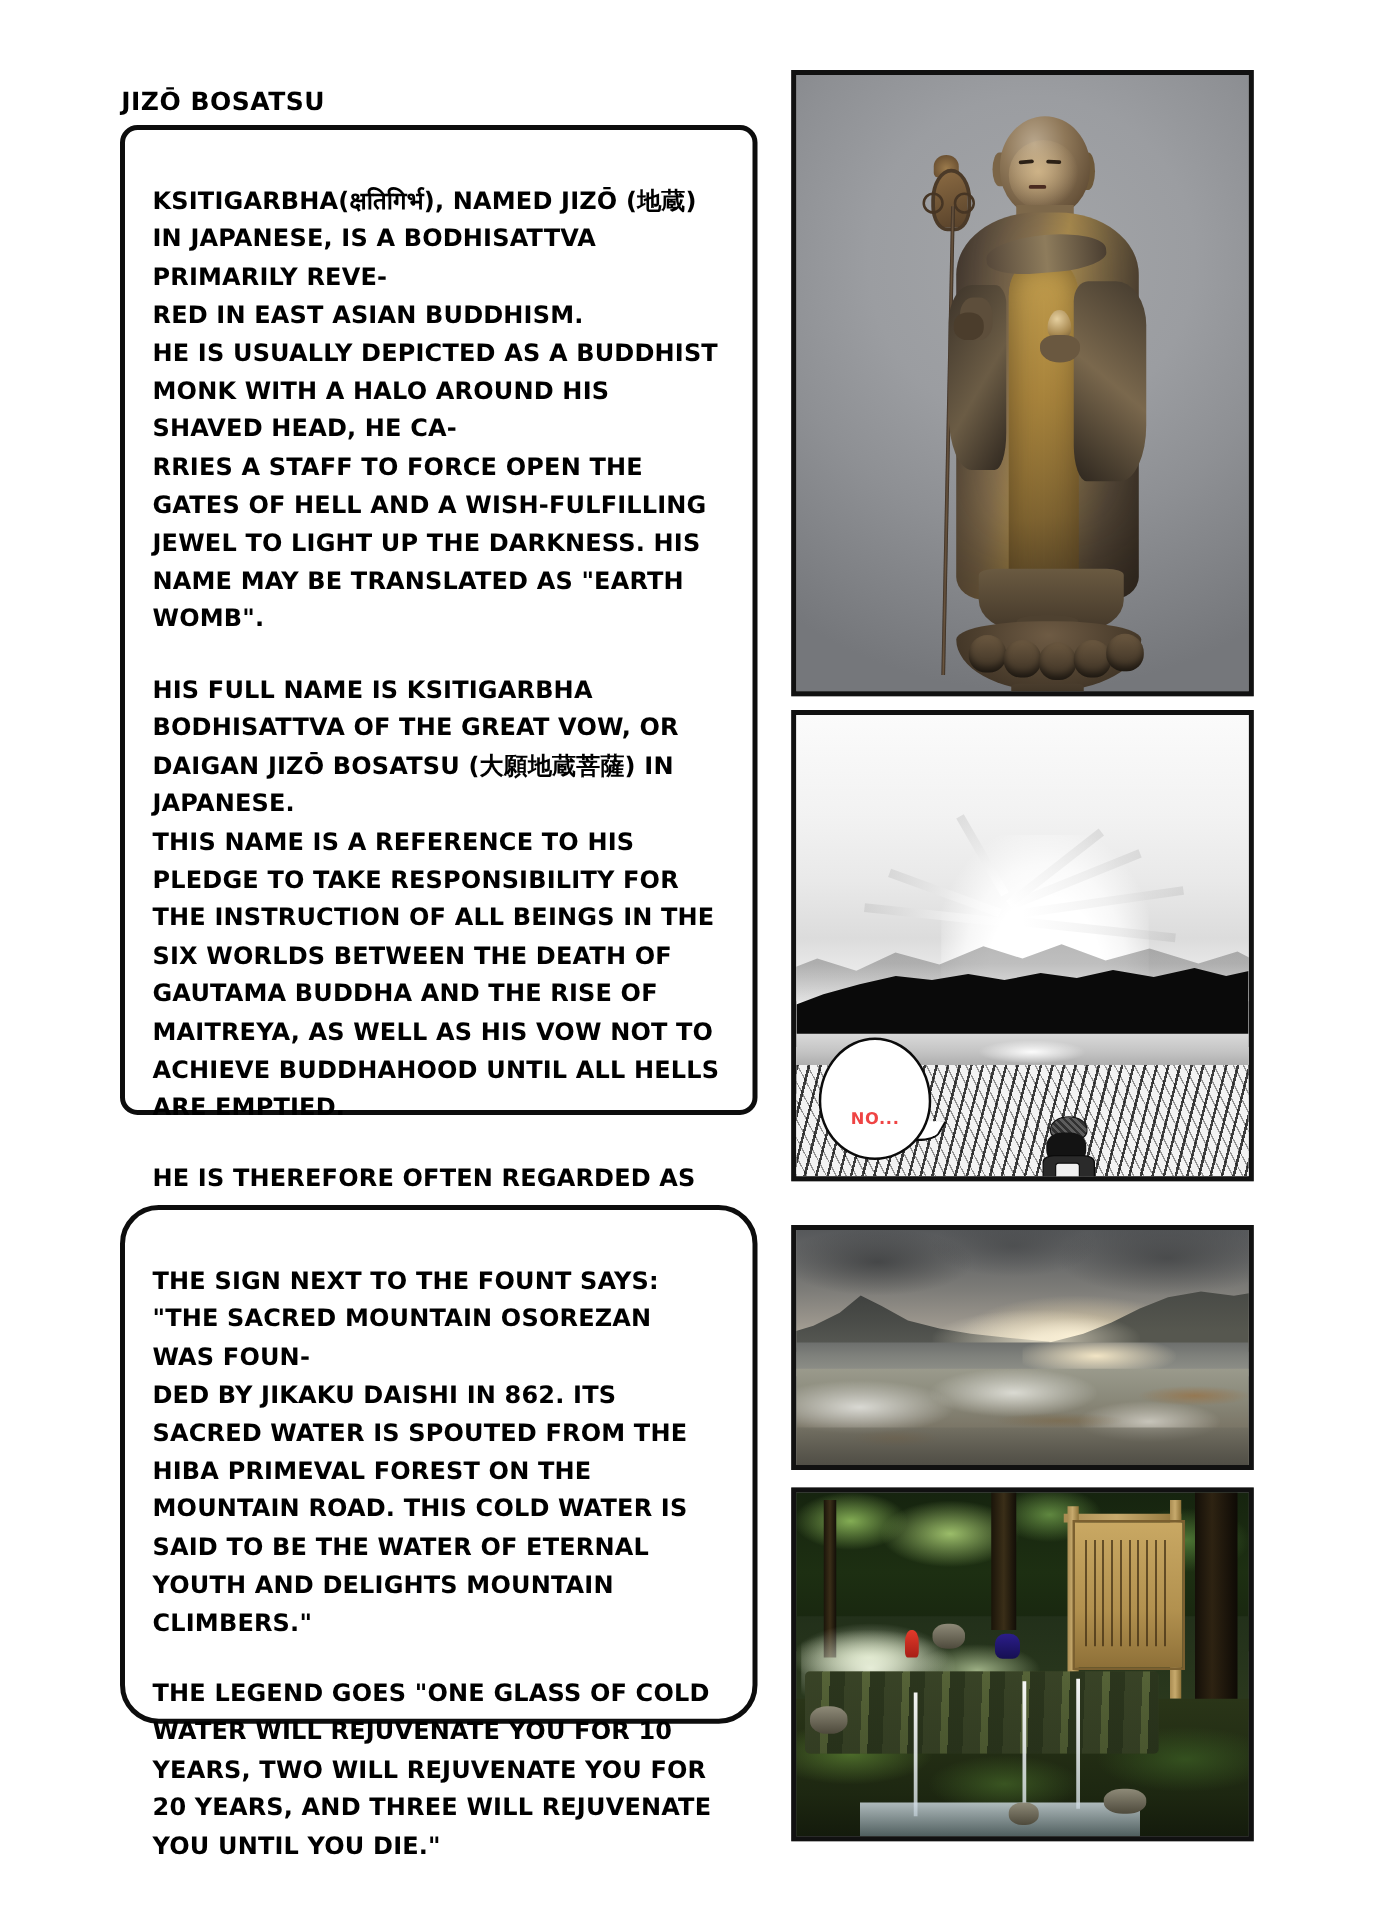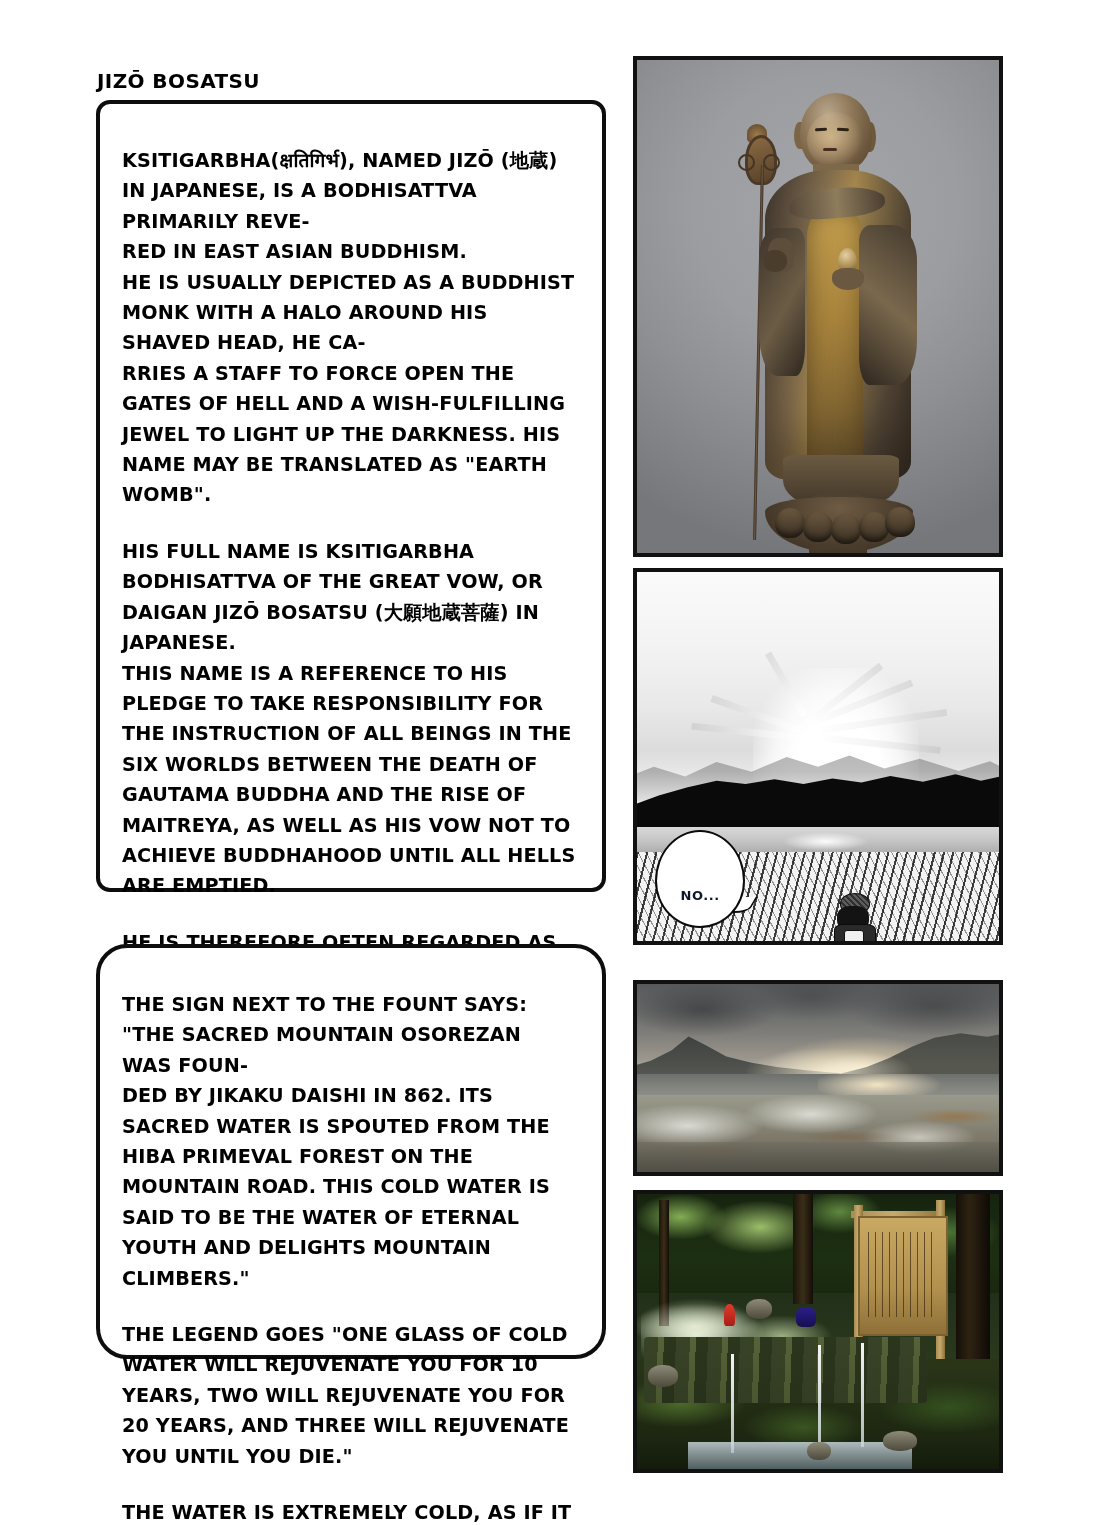--- a/index.html
+++ b/index.html
@@ -41,21 +41,21 @@
   .text-box {
     position: absolute;
     left: 0;
     box-sizing: border-box;
     border: 4px solid #0d0d0d;
     border-radius: 14px;
     background: #ffffff;
     padding: 42px 26px 20px 22px;
   }
   #text-box-1 { top: 100px; width: 510px; height: 792px; }
-  #text-box-2 { top: 944px; width: 510px; height: 415px; border-radius: 31px; }
+  #text-box-2 { top: 964px; width: 510px; height: 415px; border-radius: 31px; }
 
   .para {
     font-family: "DejaVu Sans", "Liberation Sans", sans-serif;
     font-size: 19.2px;
     font-weight: 600;
     line-height: 30.4px;
     color: #000;
     margin: 0 0 26px 0;
     letter-spacing: 0.15px;
     white-space: pre-line;
@@ -267,21 +267,21 @@
   .bubble {
     position:absolute; left:5%; top:70%;
     width: 86px; height: 94px;
     background:#ffffff;
     border: 2.5px solid #0b0b0b;
     border-radius: 50% 50% 50% 50% / 52% 52% 48% 48%;
     display:flex; align-items:center; justify-content:center;
   }
   .bubble-text {
     font-family: "DejaVu Sans", "Liberation Sans", sans-serif;
-    font-size: 13px; font-weight: 600; color:#0f172a; letter-spacing: .5px; margin-top: 32px;
+    font-size: 13px; font-weight: 600; color:#ef4444; letter-spacing: .5px; margin-top: 32px;
   }
   .bubble-tail {
     position:absolute; left:22%; top:88%;
     width: 34px; height: 14px; background:#fff;
     border-bottom: 2.5px solid #0b0b0b;
     border-right: 2.5px solid #0b0b0b;
     transform: skewX(-30deg);
     border-radius: 0 0 40% 0;
   }
 

